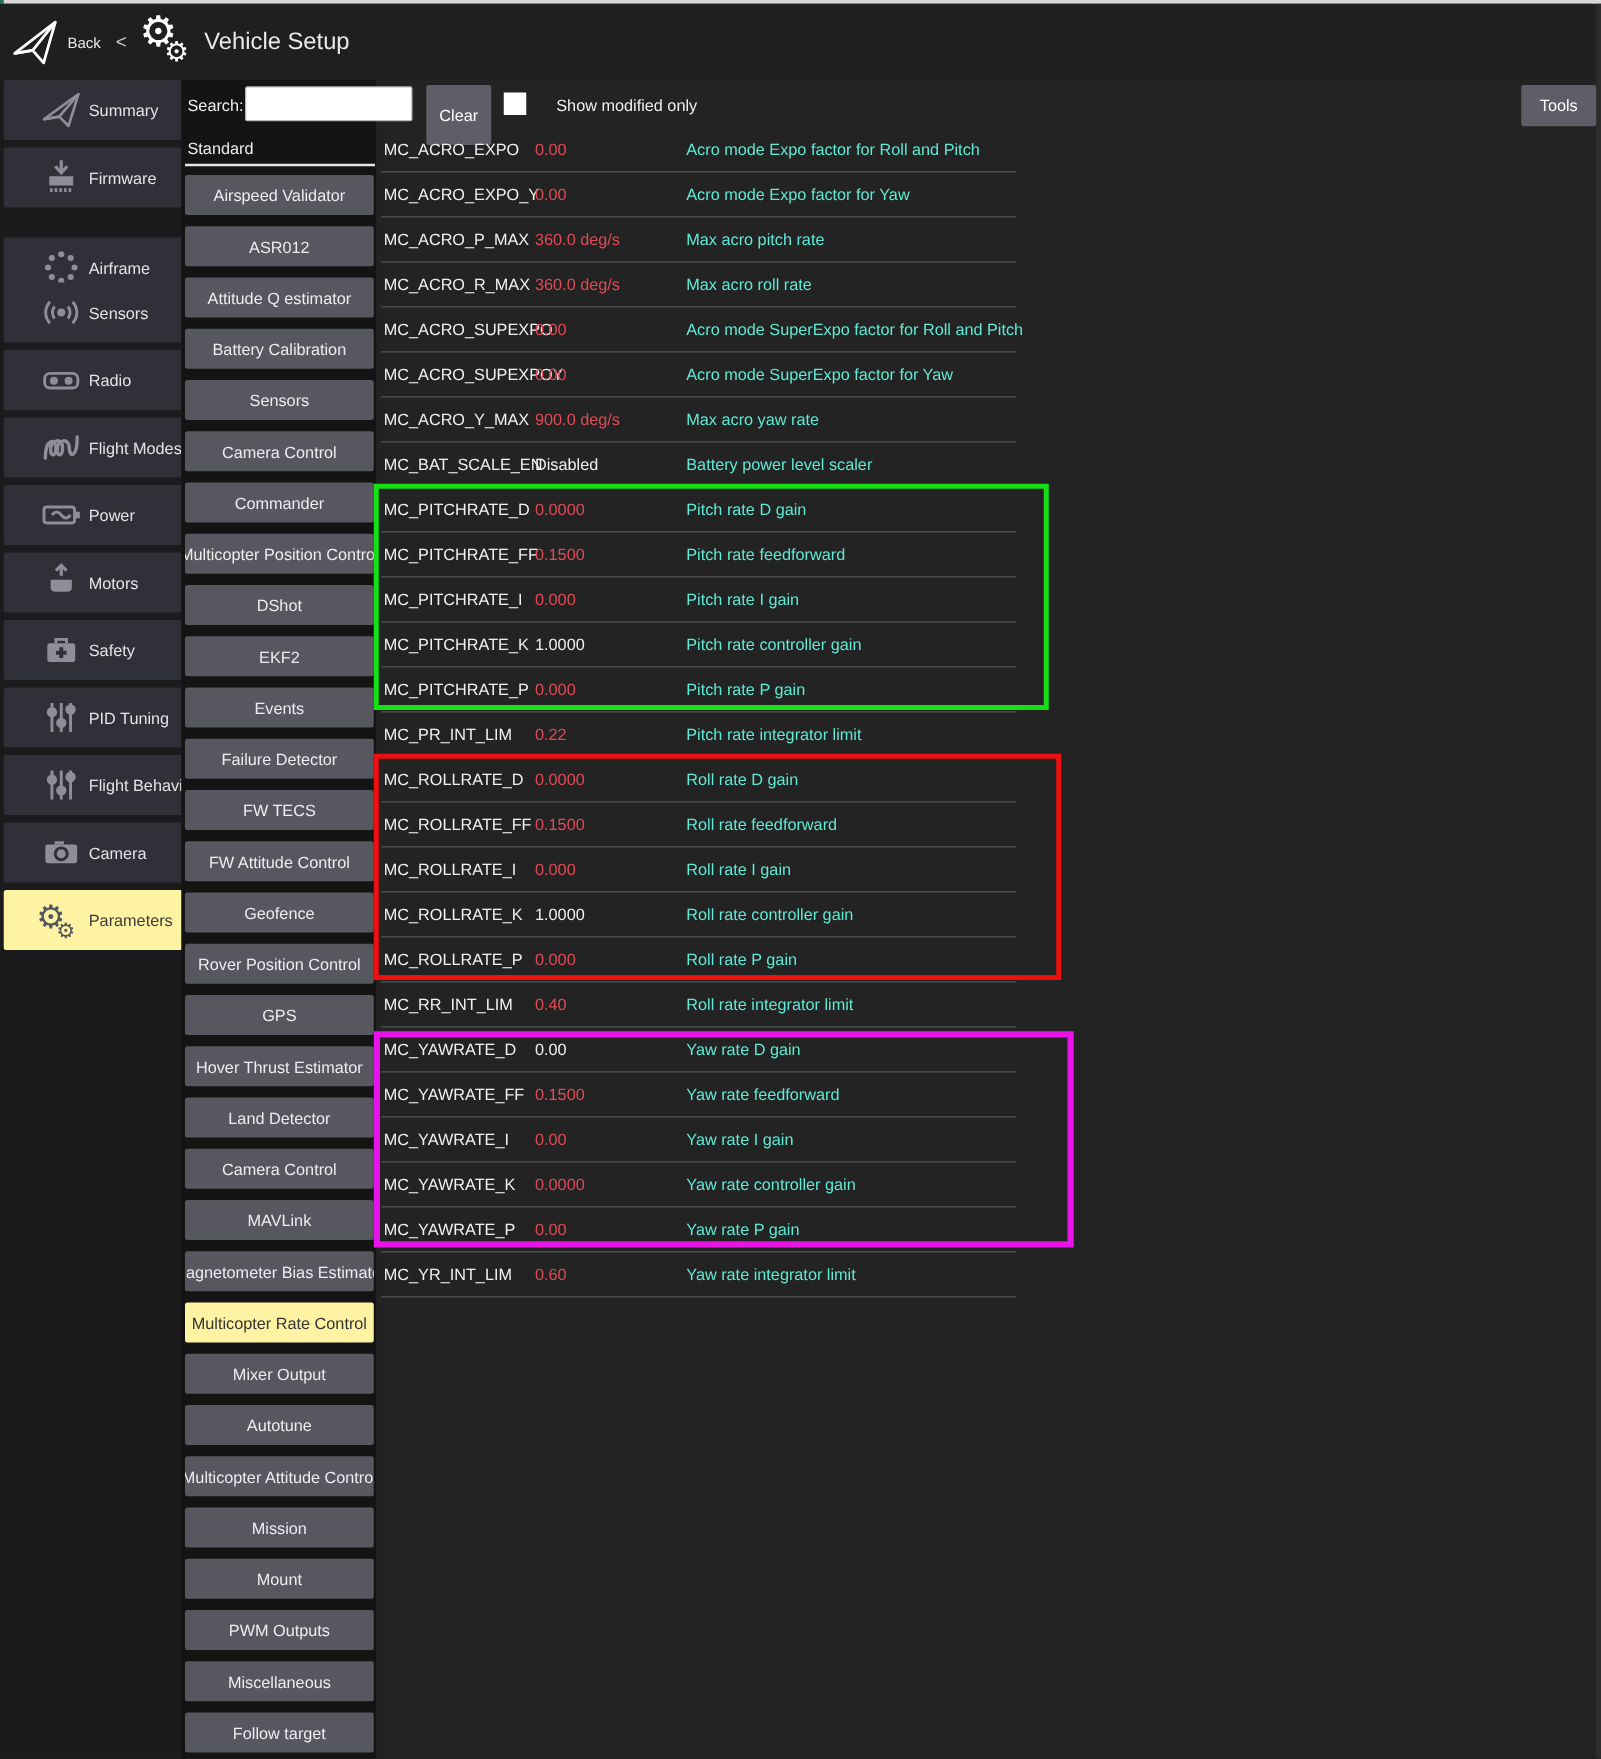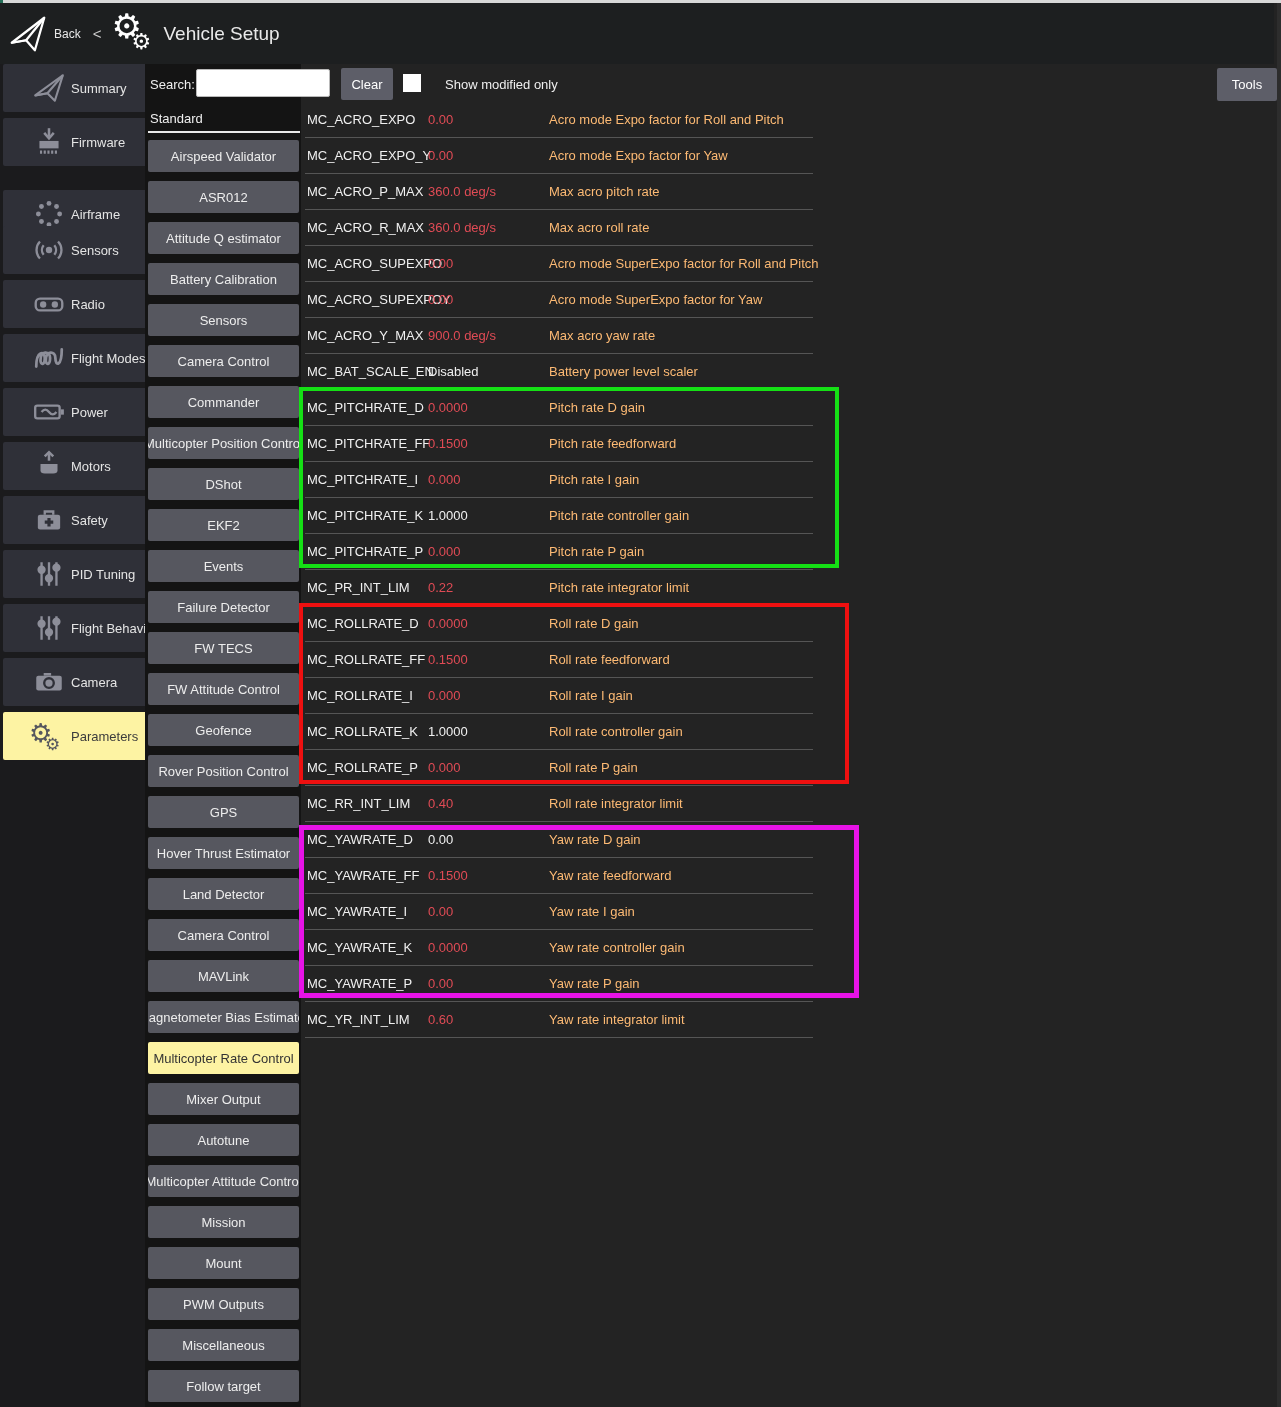--- a/index.html
+++ b/index.html
@@ -49,35 +49,35 @@
   .cat-btn{width:151px;height:32px;margin-bottom:9px;background:#56575f;border-radius:2px;
     display:flex;align-items:center;justify-content:center;cursor:pointer;overflow:hidden;}
   .cat-btn .cat-label{font-size:13px;color:#ededed;white-space:nowrap;}
   .cat-btn.selected{background:#fdf3a3;}
   .cat-btn.selected .cat-label{color:#333;}
 
   
   .search-label{position:absolute;left:150px;top:77px;font-size:13px;color:#efefef;}
   .search-input{position:absolute;left:196px;top:69px;width:134px;height:28px;background:#ffffff;
     border:1px solid #b9b9b9;border-radius:2px;font-size:13px;padding:0 4px;box-sizing:border-box;color:#222;}
-  .clear-btn{position:absolute;left:341px;top:68px;width:52px;height:32px;background:#5d5e68;border-radius:2px;
+  .clear-btn{position:absolute;left:341px;top:68px;width:52px;height:48px;background:#5d5e68;border-radius:2px;
     display:flex;align-items:center;justify-content:center;font-size:13px;color:#fff;cursor:pointer;}
   .modified-checkbox{position:absolute;left:403px;top:74px;width:18px;height:18px;background:#ffffff;cursor:pointer;}
   .modified-label{position:absolute;left:445px;top:77px;font-size:13px;color:#efefef;}
   .tools-btn{position:absolute;left:1217px;top:68px;width:60px;height:33px;background:#5d5e68;border-radius:2px;
     display:flex;align-items:center;justify-content:center;font-size:13px;color:#fff;cursor:pointer;}
 
   
   .param-table{position:absolute;left:305px;top:102px;width:508px;}
   .param-row{display:grid;grid-template-columns:123px 121px 1fr;align-items:center;height:35px;
     border-bottom:1px solid #555;cursor:pointer;}
   .param-name{font-size:13px;color:#f0f0f0;white-space:nowrap;padding-left:2px;}
   .param-value{font-size:13px;color:#f0f0f0;white-space:nowrap;}
   .param-row.modified .param-value{color:#e04b55;}
-  .param-desc{font-size:13px;color:#fdba74;white-space:nowrap;}
+  .param-desc{font-size:13px;color:#5eead4;white-space:nowrap;}
 
   
   .annotation{position:absolute;box-sizing:border-box;pointer-events:none;}
 </style>
 </head>
 <body>
 
 <div class="top-strip"></div>
 <div class="corner-sliver"></div>
 <div class="right-strip"></div>

